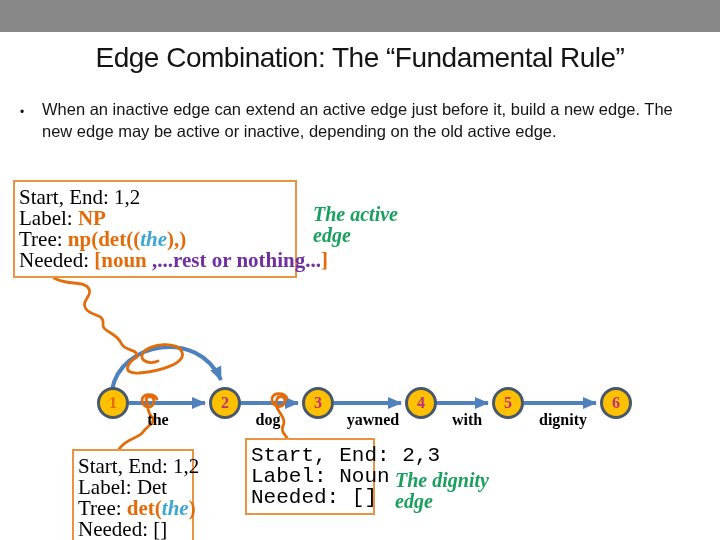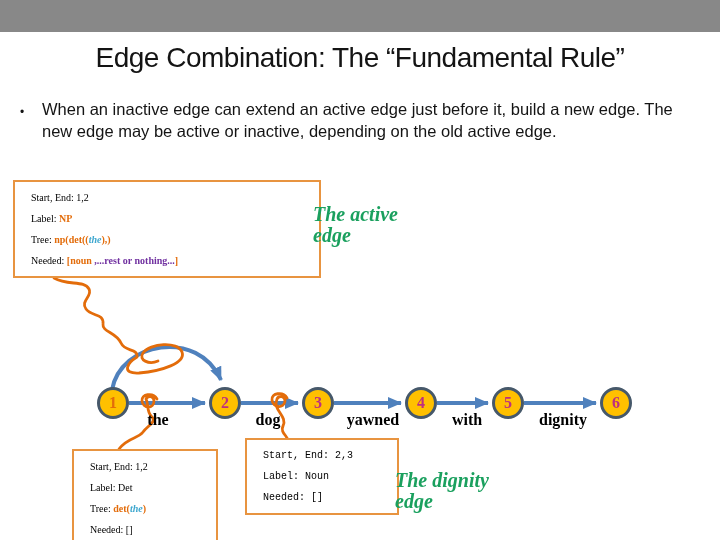--- a/index.html
+++ b/index.html
@@ -15,21 +15,21 @@
   .bullet-row {
     position:absolute; left:20px; top:66px; width:676px; display:flex;
     font-family:"Liberation Sans", sans-serif; font-size:16.5px; line-height:22px;
     color:#141414;
   }
   .bullet-dot { width:22px; flex:0 0 22px; font-size:12px; padding-top:3px; }
   .bullet-text { max-width:660px; }
 
   .info-box {
     position:absolute; background:#fff; border:2px solid #E89440;
-    font-size:10px; line-height:21px; padding:5px 16px; white-space:nowrap;
+    font-size:21px; line-height:21px; padding:5px 4px; white-space:nowrap;
   }
   .np-box   { left:13px;  top:148px; width:272px; }
   .det-box  { left:72px;  top:417px; width:110px; }
   .noun-box { left:245px; top:406px; width:118px;font-family:Liberation Mono, monospace; }
 
   .caption {
     position:absolute; color:#1AA05E; font-weight:bold; font-style:italic;
     font-size:20px; line-height:21px;
   }
   .active-caption   { left:313px; top:172px; }

